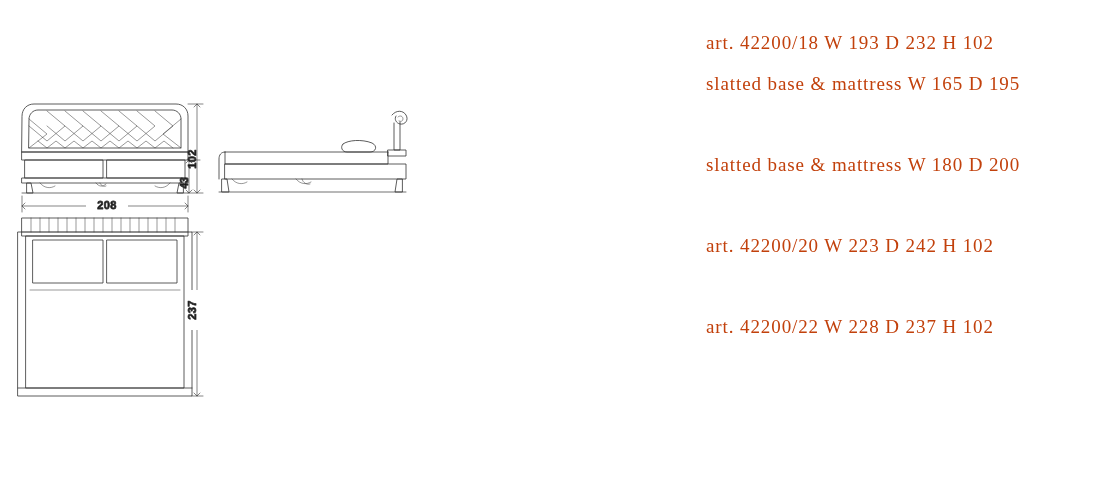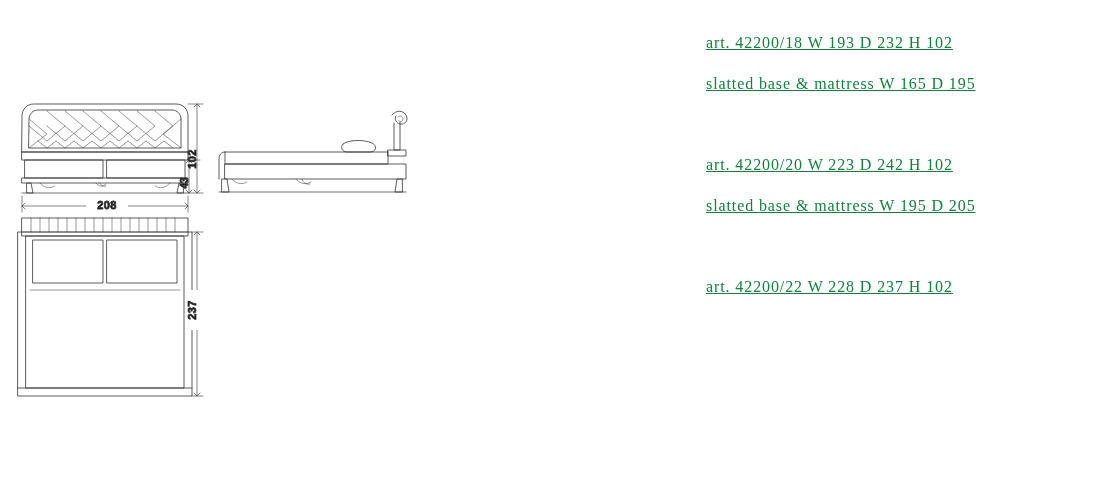--- a/index.html
+++ b/index.html
@@ -40,26 +40,25 @@
     top: 22px;
     width: 390px;
   }
   .spec-group {
     margin-bottom: 40px;
   }
   .spec-group:last-child {
     margin-bottom: 0;
   }
   .spec-line {
-    font-size: 16px;
+    font-size: 19px;
     letter-spacing: 0.9px;
     line-height: 41px;
     white-space: nowrap;
-    color: #15803d;
-    text-decoration: underline;
+    color: #c2410c;
   }
 
   
   .dimtext {
     font-family: "Liberation Sans", sans-serif;
     font-size: 11px;
     font-weight: bold;
     fill: #111111;
     letter-spacing: 0.4px;
   }
@@ -231,25 +230,25 @@
   </div>
 
   <div id="specs">
 
     <div class="spec-group">
       <div class="spec-line">art. 42200/18 W 193 D 232 H 102</div>
       <div class="spec-line">slatted base &amp; mattress W 165 D 195</div>
     </div>
 
     <div class="spec-group">
+      <div class="spec-line">slatted base &amp; mattress W 180 D 200</div>
     </div>
 
     <div class="spec-group">
       <div class="spec-line">art. 42200/20 W 223 D 242 H 102</div>
-      <div class="spec-line">slatted base &amp; mattress W 195 D 205</div>
     </div>
 
     <div class="spec-group">
       <div class="spec-line">art. 42200/22 W 228 D 237 H 102</div>
     </div>
 
   </div>
 
 </div>
 

